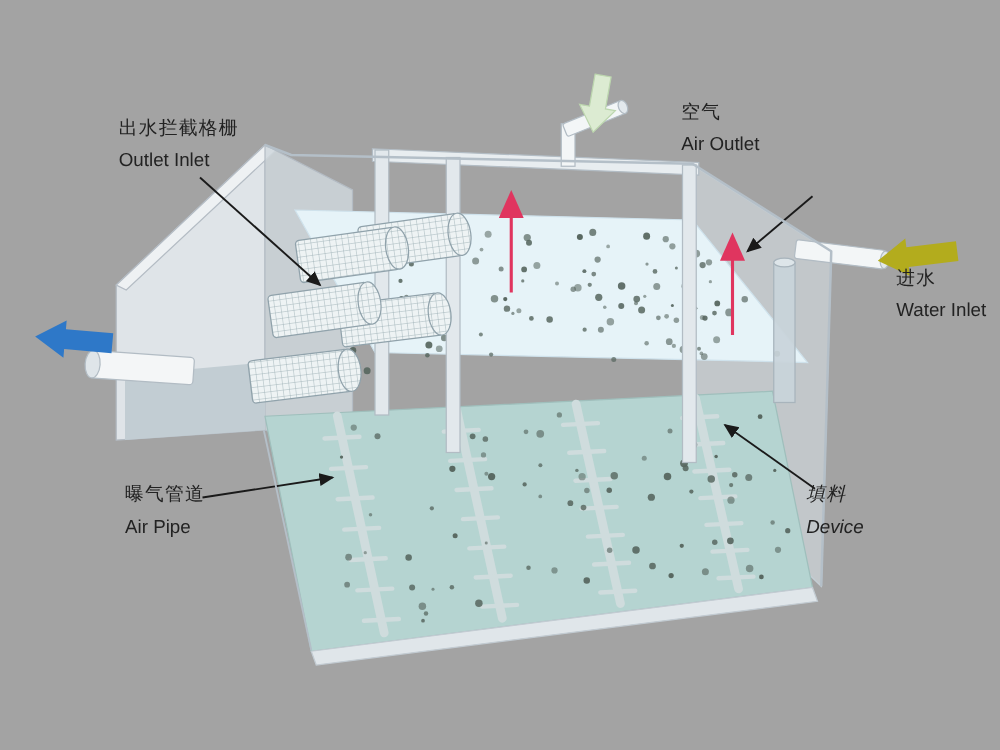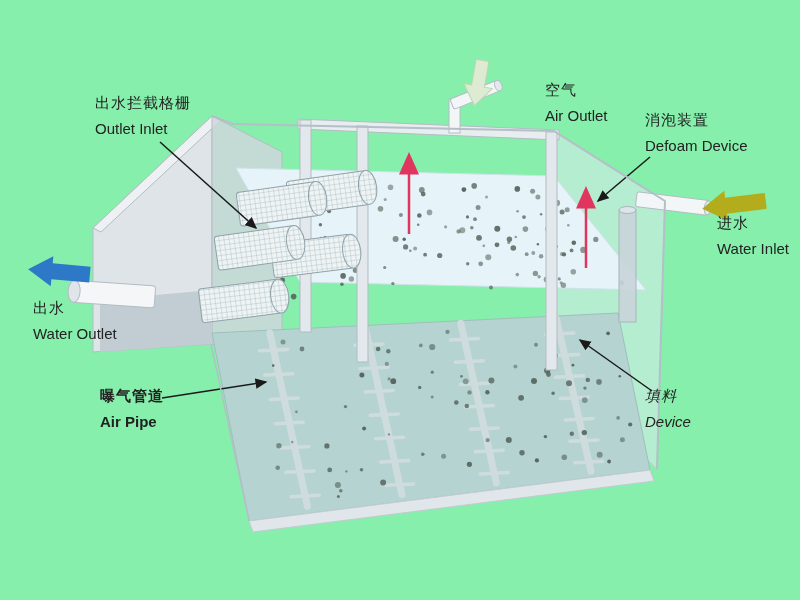--- a/index.html
+++ b/index.html
@@ -1,16 +1,16 @@
 <!DOCTYPE html>
 <html><head>
 <meta charset="utf-8">
 <style>
   html,body{margin:0;padding:0;background:#fff;}
-  #stage{position:relative;width:800px;height:600px;background:#86efac;overflow:hidden;
+  #stage{position:relative;width:800px;height:600px;background:#a3a3a3;overflow:hidden;
          font-family:"Liberation Sans","DejaVu Sans",sans-serif;}
   #scene{position:absolute;left:0;top:0;}
   .label{position:absolute;color:#222;font-size:15px;line-height:1.0;white-space:nowrap;}
   .label .zh{display:block;margin-bottom:11px;letter-spacing:1px;}
   .label .en{display:block;}
 </style>
 </head>
 <body>
 
 <div id="stage">
@@ -334,33 +334,25 @@
 </svg>
 
 <div class="label" style="left:95px;top:95px;">
   <span class="zh">出水拦截格栅</span>
   <span class="en">Outlet Inlet</span>
 </div>
 <div class="label" style="left:497px;top:82px;margin-left:48px;">
   <span class="zh">空气</span>
   <span class="en">Air Outlet</span>
 </div>
-<div class="label" style="left:645px;top:112px;">
-  <span class="zh">消泡装置</span>
-  <span class="en">Defoam Device</span>
-</div>
 <div class="label" style="left:678px;top:215px;margin-left:39px;">
   <span class="zh">进水</span>
   <span class="en">Water Inlet</span>
 </div>
-<div class="label" style="left:33px;top:300px;">
-  <span class="zh">出水</span>
-  <span class="en">Water Outlet</span>
-</div>
-<div class="label" style="left:100px;top:388px;font-weight:bold;">
+<div class="label" style="left:100px;top:388px;">
   <span class="zh">曝气管道</span>
   <span class="en">Air Pipe</span>
 </div>
 <div class="label" style="left:645px;top:388px;font-style:italic;">
   <span class="zh">填料</span>
   <span class="en">Device</span>
 </div>
 
 </div>
 

